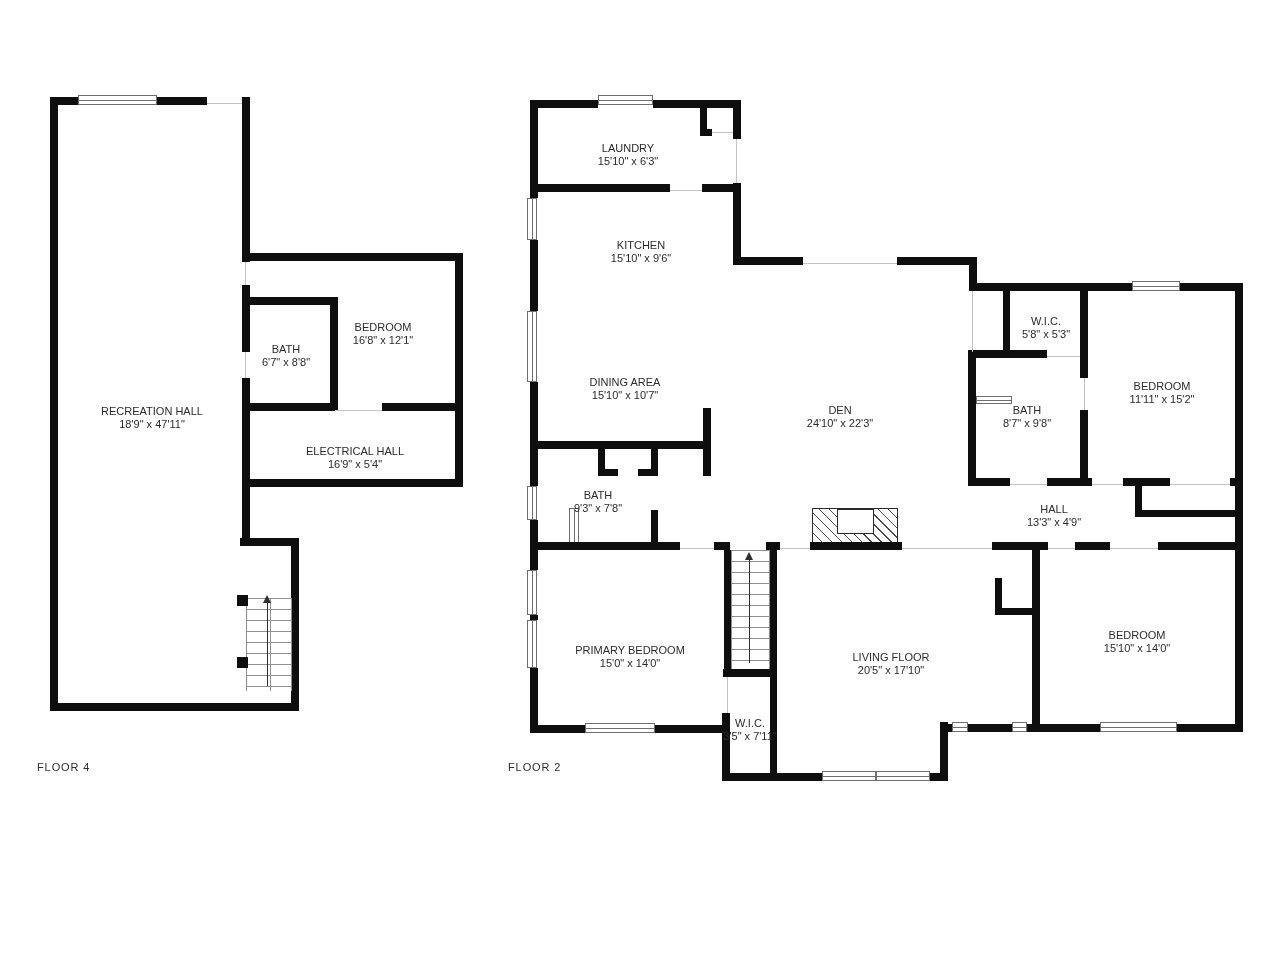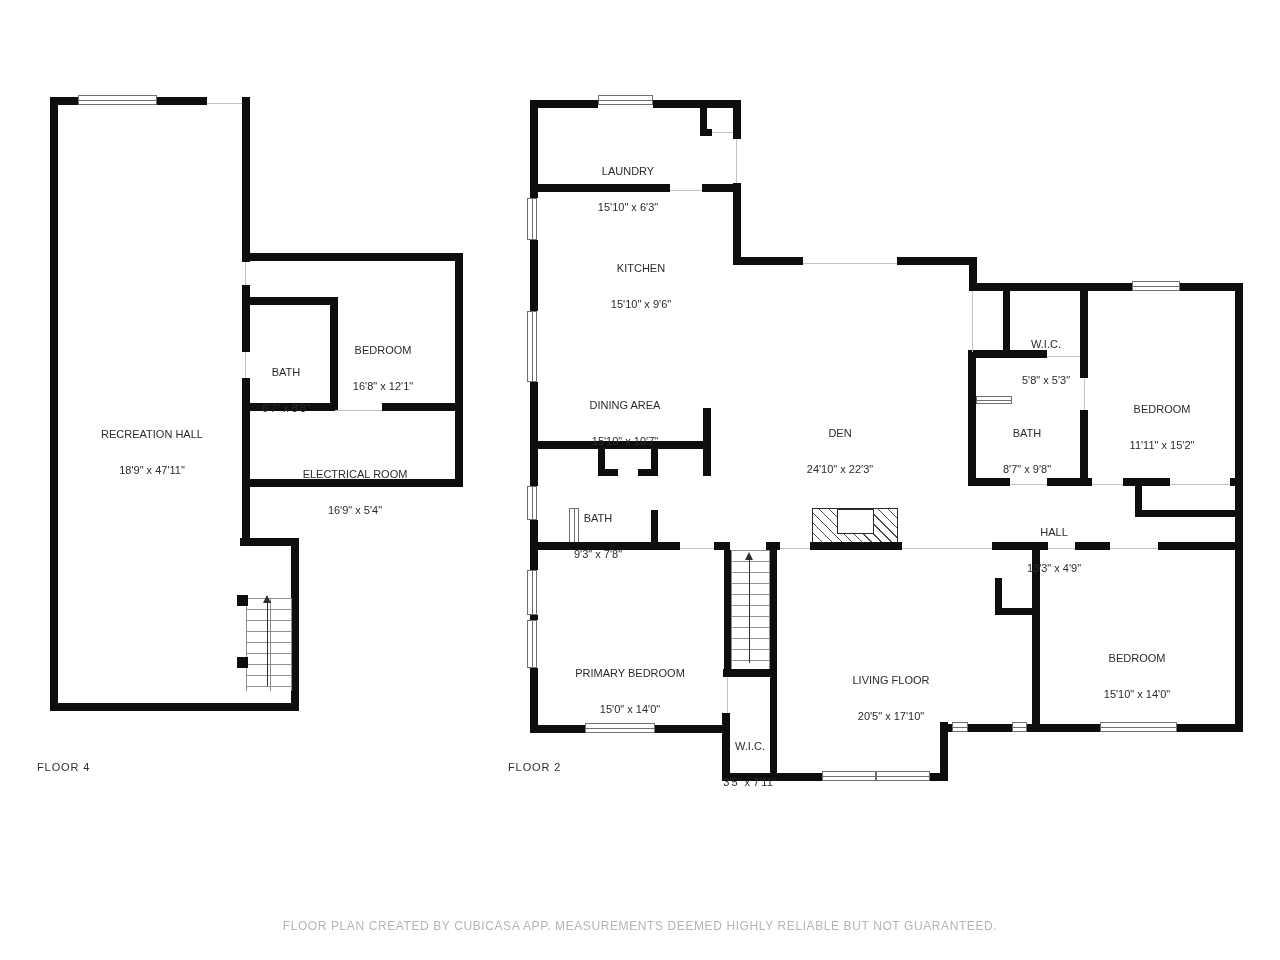--- a/index.html
+++ b/index.html
@@ -15,21 +15,21 @@
   .stairline{position:absolute;background:#8f8f8f;}
   .cap{position:absolute;background:#0e0e0e;}
   .arrow-shaft{position:absolute;width:1px;background:#2e2e2e;}
   .arrow-head{position:absolute;width:0;height:0;border-left:4px solid transparent;
               border-right:4px solid transparent;border-bottom:8px solid #2e2e2e;}
   .fireplace{position:absolute;background:repeating-linear-gradient(45deg,#ffffff 0 6px,#4a4a4a 6px 7px);
              border:1px solid #2a2a2a;box-sizing:border-box;}
   .fireplace .firebox{position:absolute;background:#fff;border:1px solid #2a2a2a;box-sizing:border-box;}
   .rl{position:absolute;transform:translateX(-50%);text-align:center;color:#2b2b2b;
       font-size:11px;line-height:13px;white-space:nowrap;}
-  .rl span{display:block;margin-top:23px;}
+  .rl span{display:block;}
   .floor-tag{position:absolute;color:#2e2e2e;font-size:11px;letter-spacing:0.9px;}
   .disclaimer{position:absolute;left:0;top:919px;width:100%;text-align:center;color:#b5b5b5;
               font-size:12px;letter-spacing:0.6px;}
 </style>
 </head>
 <body>
 
 <div class="canvas">
 
   <div class="wall" style="left:50px;top:97px;width:28px;height:8px"></div>
@@ -71,21 +71,21 @@
   </div>
   <div class="rl" style="left:286px;top:343px">
     <span>BATH</span>
     <span>6'7" x 8'8"</span>
   </div>
   <div class="rl" style="left:383px;top:321px">
     <span>BEDROOM</span>
     <span>16'8" x 12'1"</span>
   </div>
   <div class="rl" style="left:355px;top:445px">
-    <span>ELECTRICAL ROOM</span>
+    <span>ELECTRICAL HALL</span>
     <span>16'9" x 5'4"</span>
   </div>
   <div class="floor-tag" style="left:37px;top:761px">FLOOR 4</div>
 
   <div class="wall" style="left:530px;top:100px;width:68px;height:8px"></div>
   <div class="win h" style="left:598px;top:95px;width:55px;height:10px"></div>
   <div class="wall" style="left:653px;top:100px;width:87px;height:8px"></div>
   <div class="wall" style="left:700px;top:107px;width:7px;height:29px"></div>
   <div class="wall" style="left:700px;top:129px;width:12px;height:7px"></div>
   <div class="op" style="left:712px;top:132px;width:21px;height:1px"></div>
@@ -252,14 +252,13 @@
   <div class="rl" style="left:750px;top:717px">
     <span>W.I.C.</span>
     <span>3'5" x 7'11"</span>
   </div>
   <div class="rl" style="left:1137px;top:629px">
     <span>BEDROOM</span>
     <span>15'10" x 14'0"</span>
   </div>
   <div class="floor-tag" style="left:508px;top:761px">FLOOR 2</div>
 
-  <div class="disclaimer">FLOOR PLAN CREATED BY CUBICASA APP. MEASUREMENTS DEEMED HIGHLY RELIABLE BUT NOT GUARANTEED.</div>
 </div>
 
 </body></html>

